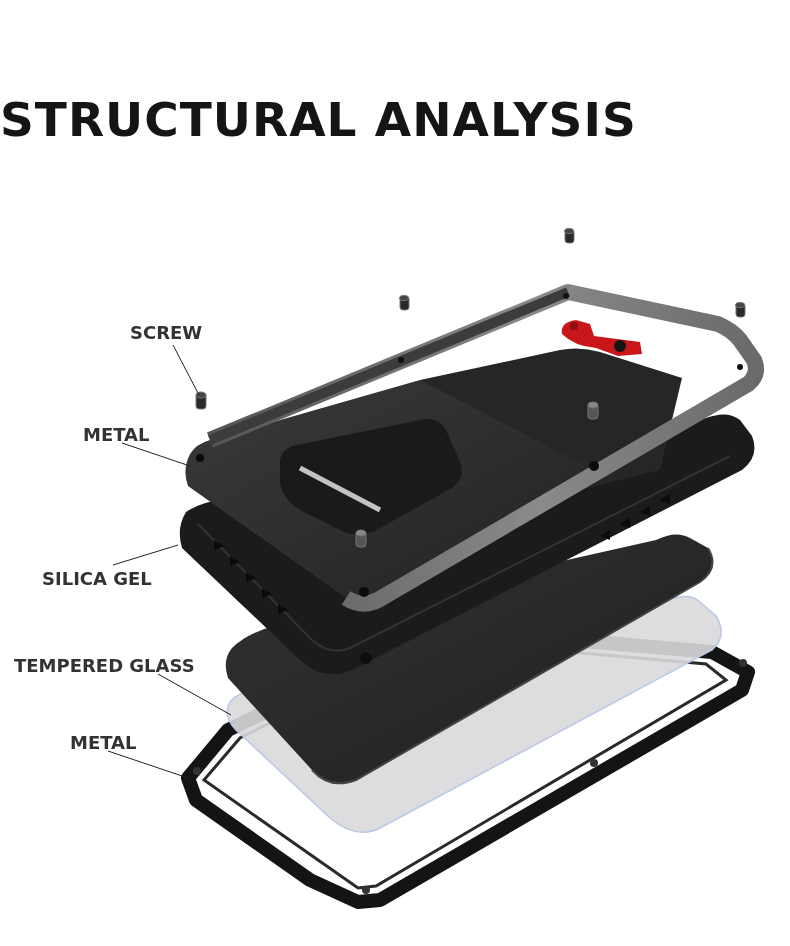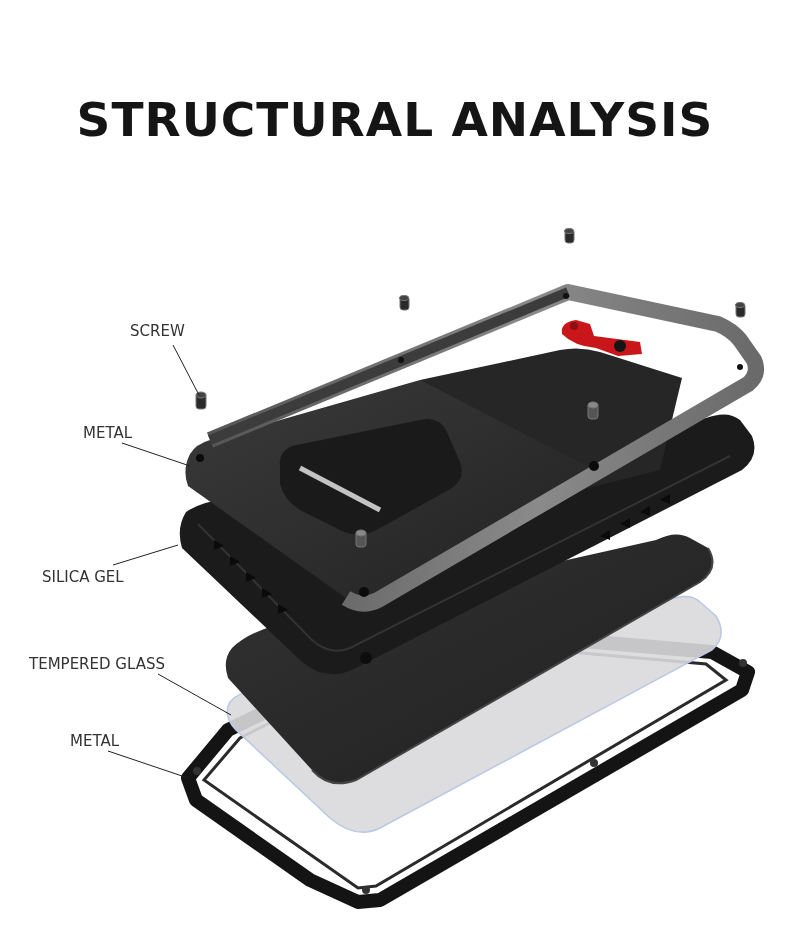--- a/index.html
+++ b/index.html
@@ -1,25 +1,25 @@
 <!DOCTYPE html>
 <html><head>
   <meta charset="utf-8">
   <style>
     html, body { margin: 0; padding: 0; background: #ffffff; }
     body { width: 790px; height: 946px; position: relative; overflow: hidden; font-family: "DejaVu Sans", sans-serif; }
     .title {
-      position: absolute; left: 0; top: 92px; width: 790px; text-align: center;
+      position: absolute; left: 0; top: 92px; width: 790px; 
       font-family: "DejaVu Sans", sans-serif; font-weight: bold; font-size: 47px;
       letter-spacing: 1px; color: #151515;
     }
     .diagram { position: absolute; left: 0; top: 0; width: 790px; height: 946px; }
     .label {
-      position: absolute; font-family: "DejaVu Sans", sans-serif; font-size: 15px;
-      color: #333333; letter-spacing: 0px; white-space: nowrap; font-weight: 400;
+      position: absolute; font-family: "DejaVu Sans", sans-serif; font-size: 18px;
+      color: #333333; letter-spacing: 0px; white-space: nowrap; font-weight: 700;
     }
   </style>
 </head>
 <body>
 
 <div class="title">STRUCTURAL ANALYSIS</div>
 
 <svg class="diagram" viewBox="0 0 790 946" xmlns="http://www.w3.org/2000/svg">
   <defs>
     <linearGradient id="gTop" x1="0" y1="0" x2="1" y2="1">
@@ -132,14 +132,14 @@
     <line x1="122" y1="443" x2="190" y2="466"></line>
     <line x1="113" y1="565" x2="178" y2="545"></line>
     <line x1="158" y1="674" x2="231" y2="715"></line>
     <line x1="108" y1="751" x2="188" y2="778"></line>
   </g>
 </svg>
 
 <div class="label" style="left:130px; top:322px;">SCREW</div>
 <div class="label" style="left:83px; top:424px;">METAL</div>
 <div class="label" style="left:42px; top:568px;">SILICA GEL</div>
-<div class="label" style="left:29px; top:655px;">TEMPERED GLASS</div>
+<div class="label" style="left:14px; top:655px;">TEMPERED GLASS</div>
 <div class="label" style="left:70px; top:732px;">METAL</div>
 
 </body></html>

